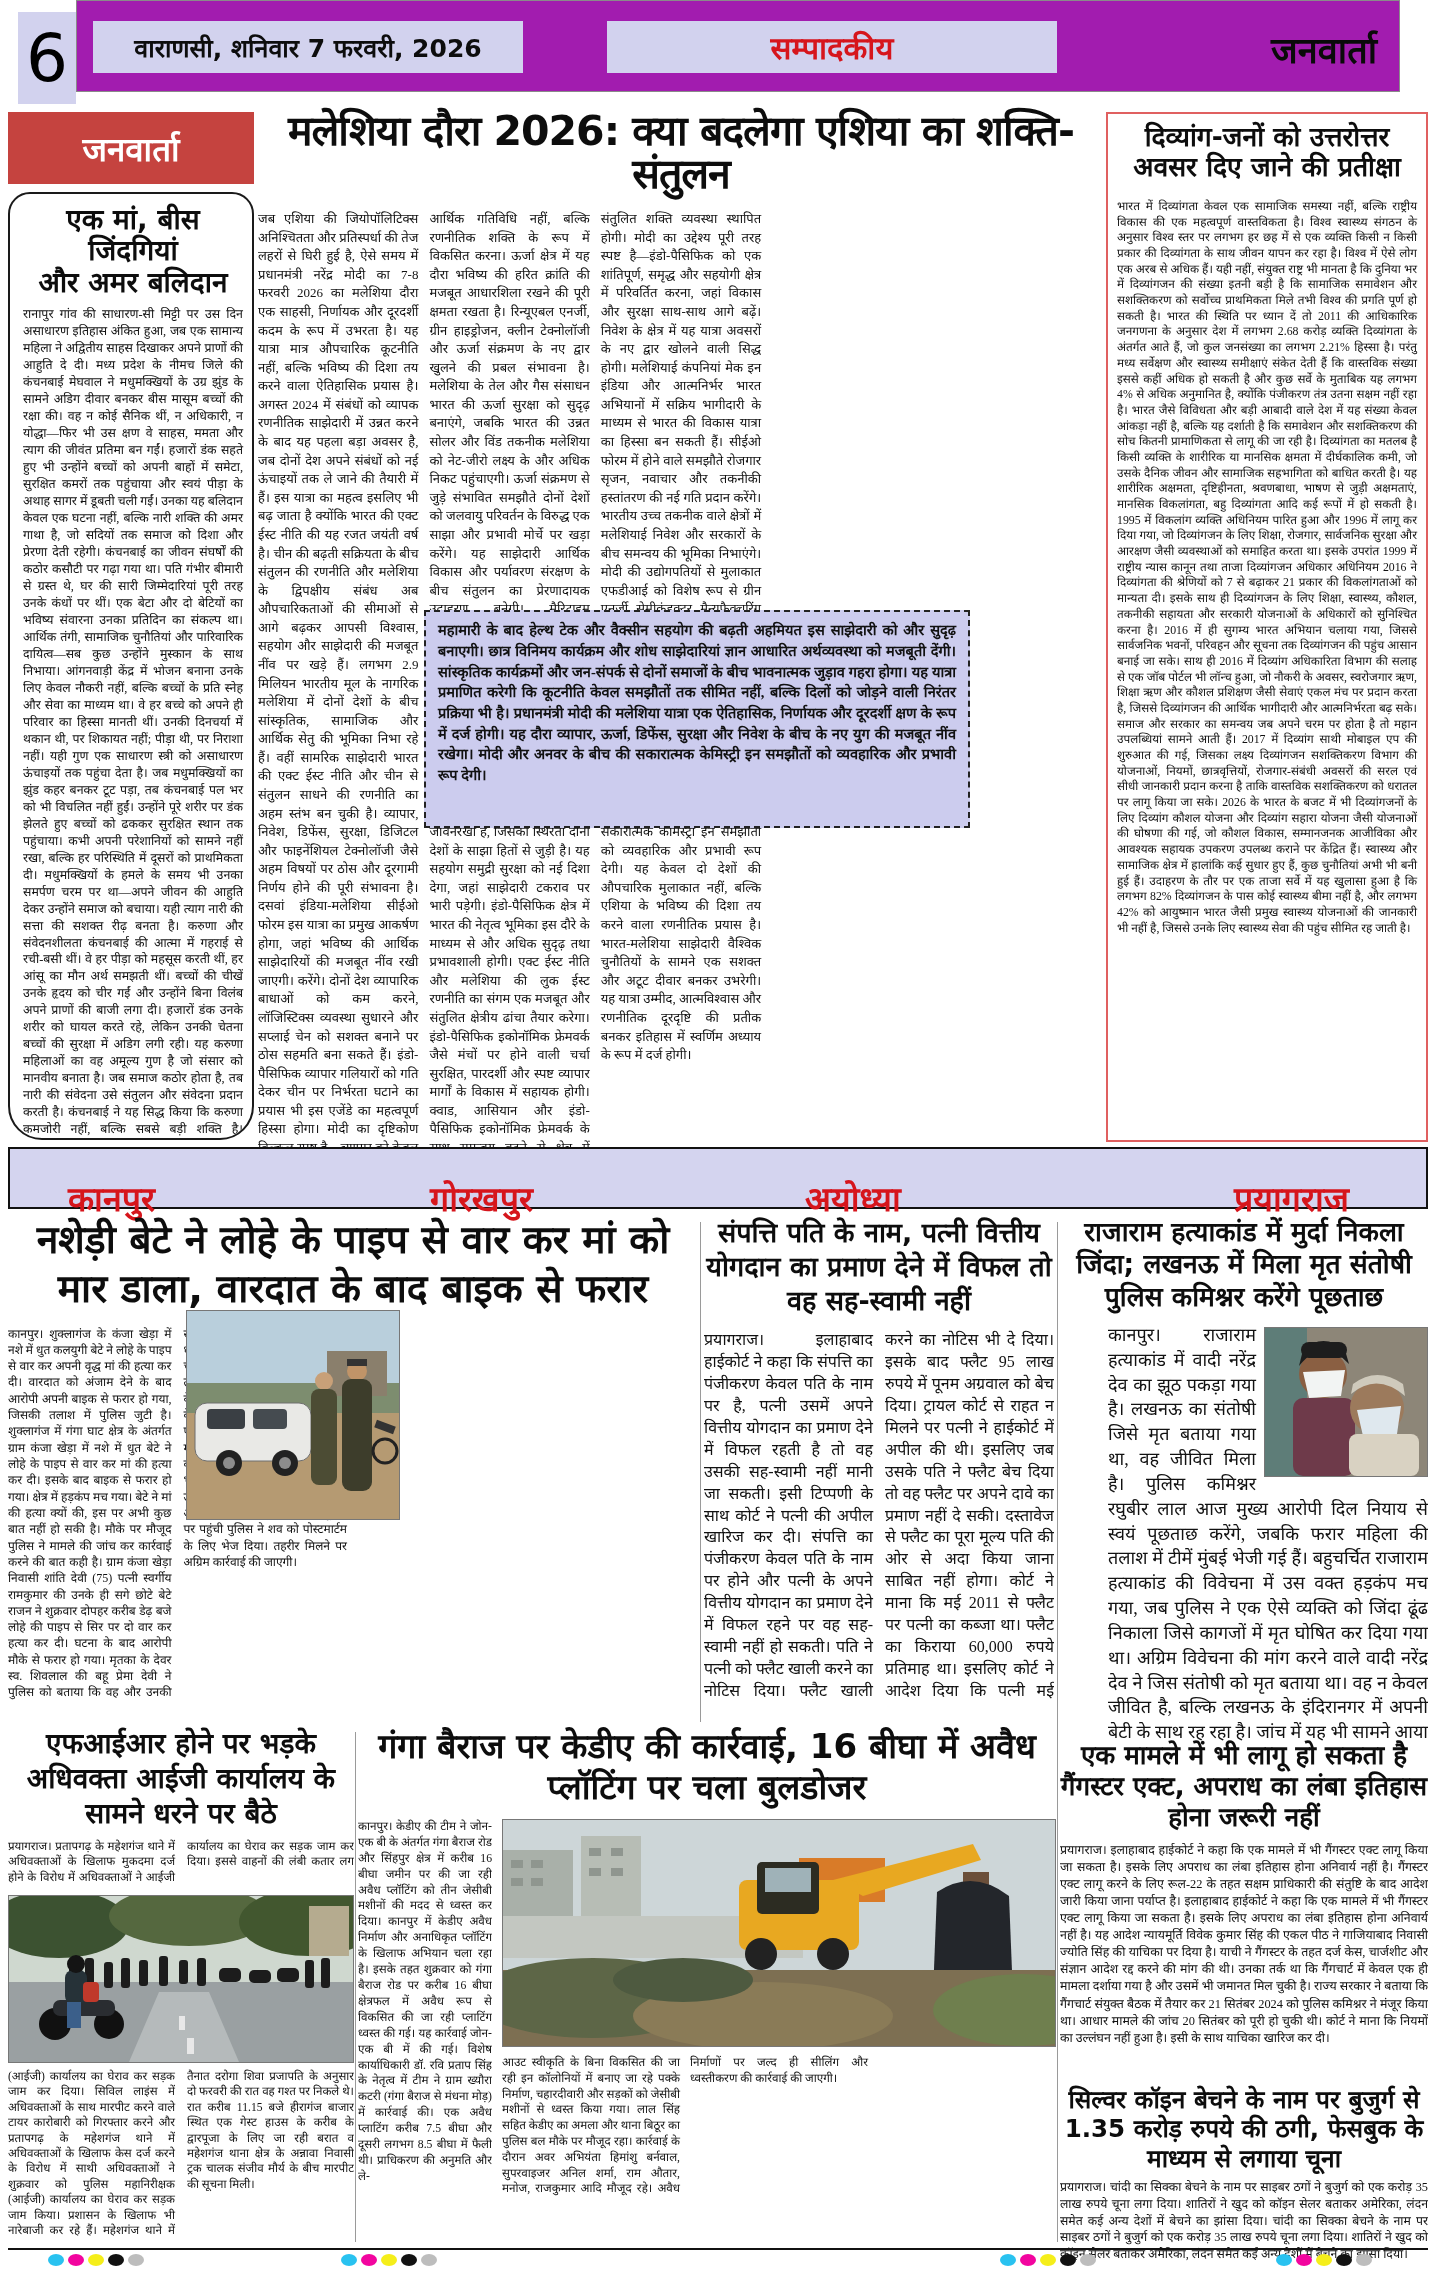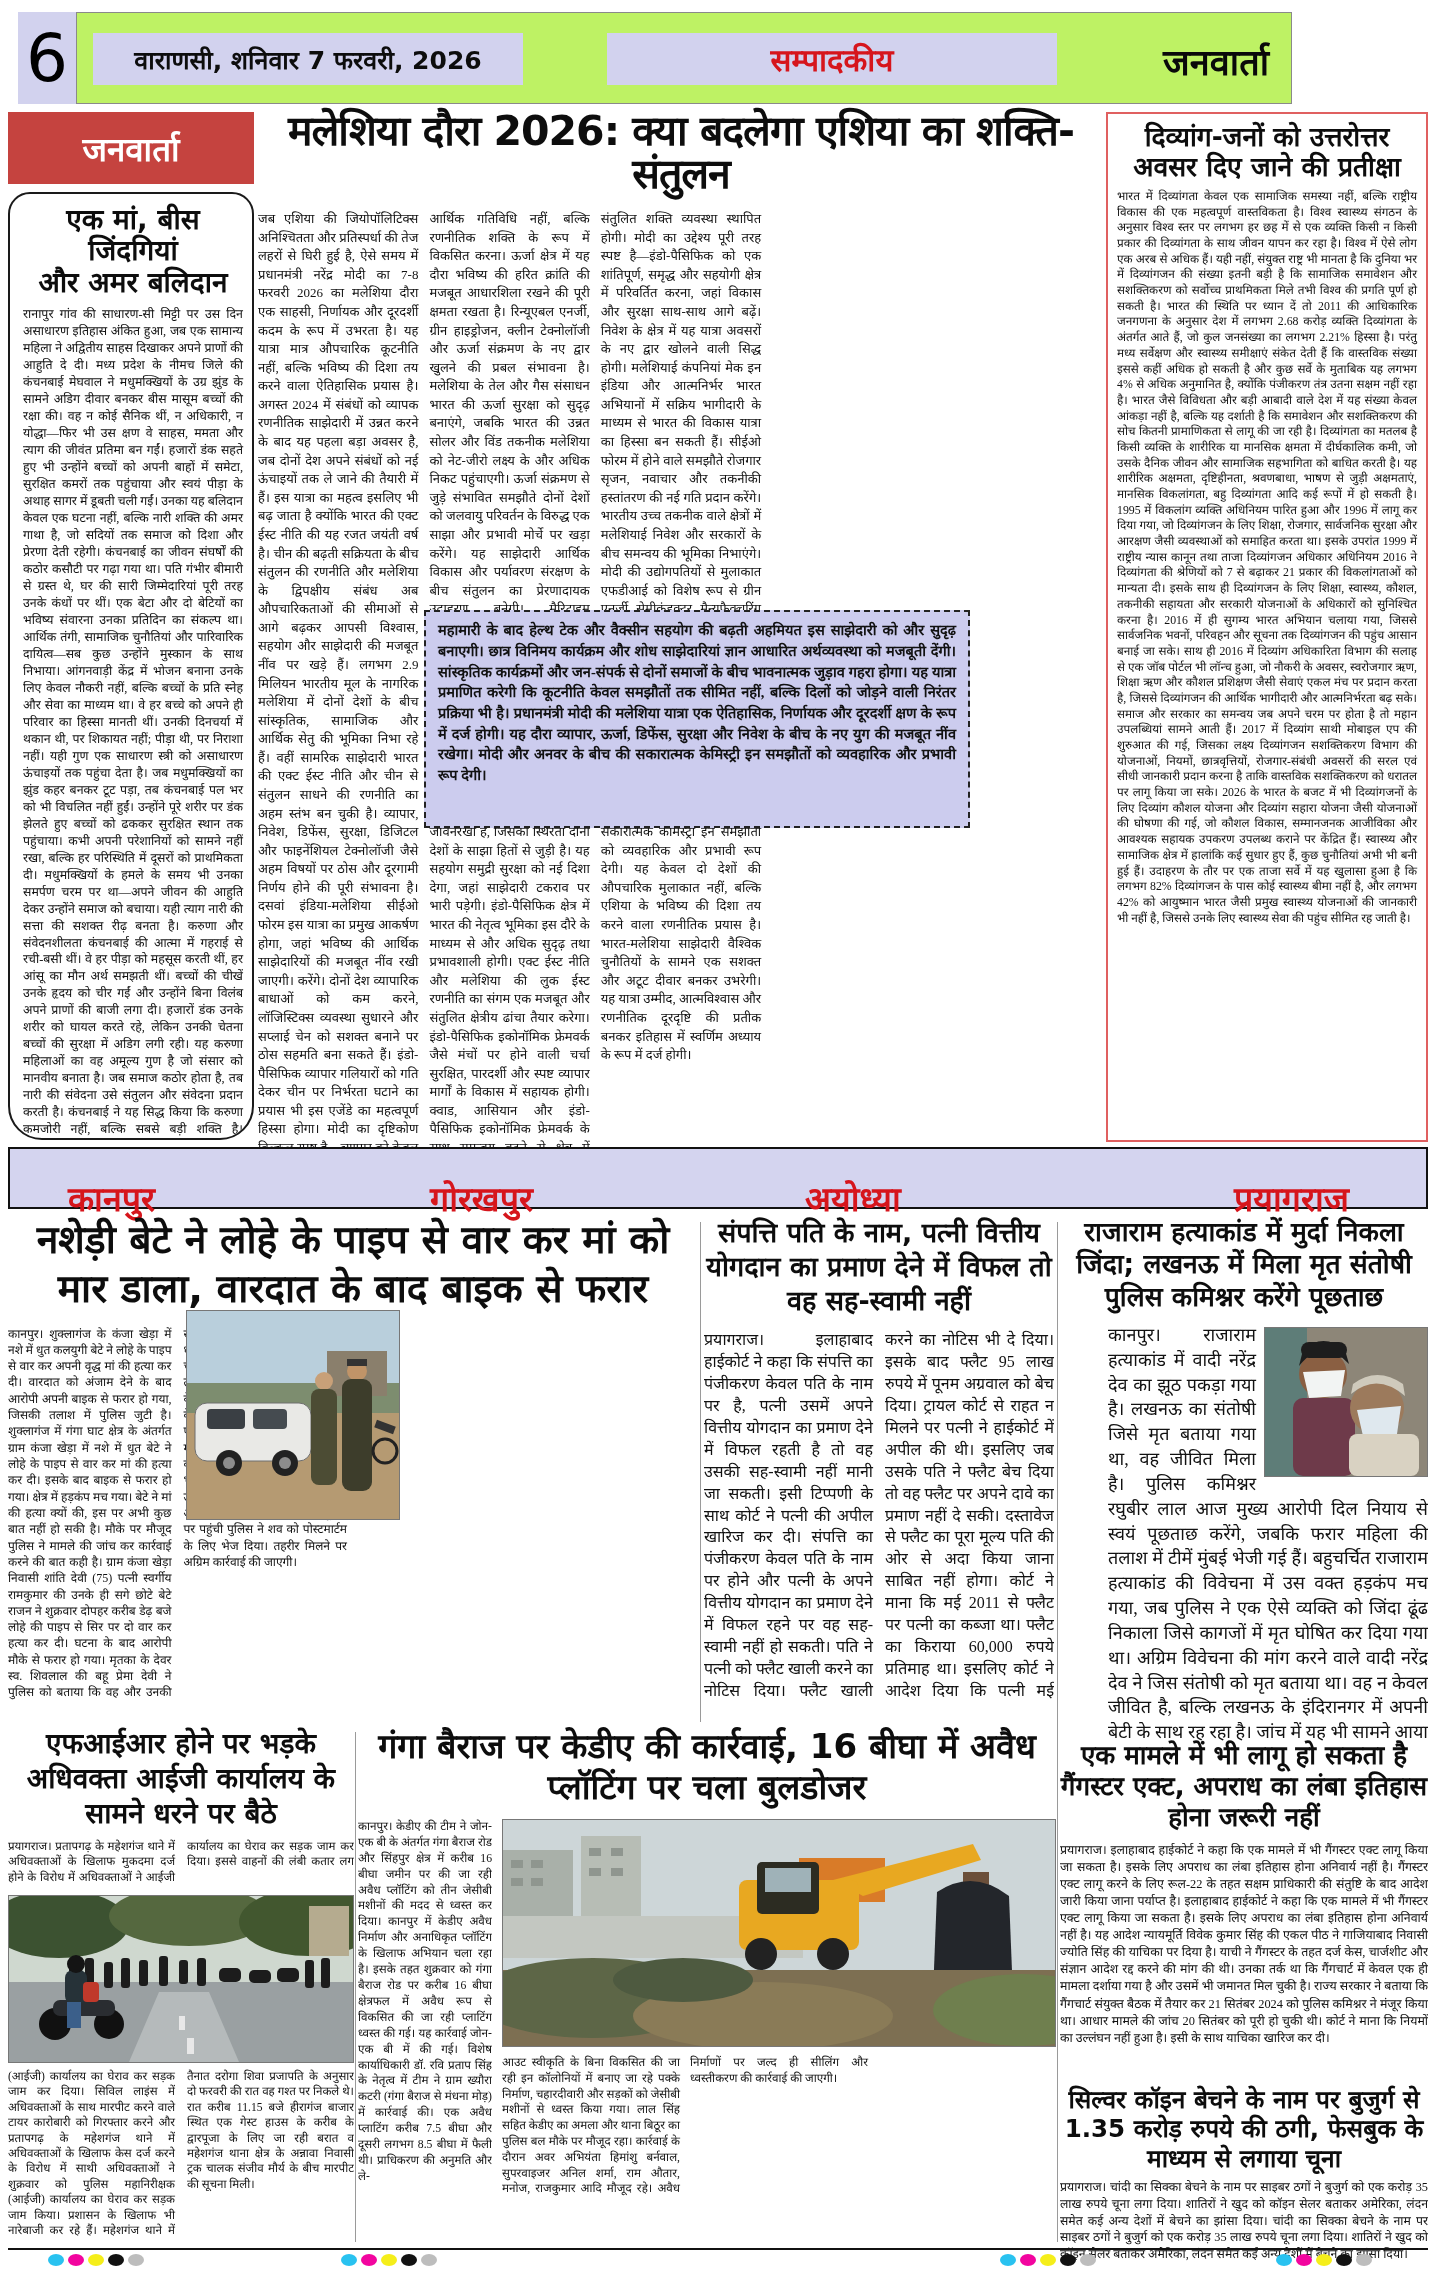--- a/index.html
+++ b/index.html
@@ -9,21 +9,21 @@
     font-family:"Liberation Serif","DejaVu Serif",serif; color:#111; overflow:hidden;
     margin:0 auto;
   }
   .hl { font-family:"DejaVu Sans","Liberation Sans",sans-serif; font-weight:700; color:#0d0d0d; }
   .just { text-align:justify; text-justify:inter-word; }
 
   
   .pageno-strip { position:absolute; left:18px; top:12px; width:58px; height:92px; background:#d2d2ee; }
   .pageno { position:absolute; left:0; top:0; width:100%; height:100%; display:flex; align-items:center; justify-content:center;
             font-family:"DejaVu Sans",sans-serif; font-size:66px; font-weight:400; color:#000; }
-  .mast-box { position:absolute; left:76px; top:12px; width:1216px; height:92px; background:#bef264; border:1px solid #8a8a8a; }
+  .mast-box { position:absolute; left:76px; top:0; width:1324px; height:92px; background:#a21caf; border:1px solid #8a8a8a; }
   .date-box { position:absolute; left:16px; top:20px; width:430px; height:52px; background:#d2d2ee;
               display:flex; align-items:center; justify-content:center; font-size:25px; }
   .section-box { position:absolute; left:530px; top:20px; width:450px; height:52px; background:#d2d2ee;
               display:flex; align-items:center; justify-content:center; font-size:31px; color:#d6151c; }
   .paper-name { position:absolute; right:22px; top:24px; font-size:36px; color:#0a0a0a; }
 
   
   .red-banner { position:absolute; left:8px; top:112px; width:246px; height:72px; background:#c5433f;
                 display:flex; align-items:center; justify-content:center; color:#fff; font-size:33px; }
   .mother-box { position:absolute; left:8px; top:192px; width:246px; height:948px; border:2.5px solid #1a1a1a;
@@ -35,21 +35,21 @@
   .mid { position:absolute; left:258px; top:110px; width:846px; height:1032px; }
   .mid-title { text-align:center; font-size:41px; line-height:1.05; letter-spacing:-1px; }
   .mid-cols-wrap { position:relative; margin-top:14px; height:962px; overflow:hidden; }
   .mid-cols { column-count:5; column-gap:11px; column-fill:auto; height:100%; font-size:13px; line-height:1.43; }
   .quote-box { position:absolute; left:166px; top:400px; width:546px; height:218px; background:#ccccee;
                border:2px dashed #222; padding:8px 12px; font-size:14.6px; font-weight:700; line-height:1.42; overflow:hidden; }
 
   
   .divyang-box { position:absolute; left:1106px; top:112px; width:322px; height:1030px; border:2px solid #e06060;
                  padding:8px 9px; overflow:hidden; background:#fff; }
-  .divyang-title { text-align:center; font-size:26.5px; line-height:1.15; margin-bottom:6px; }
+  .divyang-title { text-align:center; font-size:26.5px; line-height:1.15; margin-bottom:16px; }
   .divyang-body { font-size:11.8px; line-height:1.33; }
 
   
   .city-band { position:absolute; left:8px; top:1147px; width:1420px; height:62px; background:#d4d4ef; border:2px solid #111;
                display:flex; align-items:center; }
   .city { position:absolute; font-family:Liberation Sans, sans-serif; font-weight:700; font-size:34px; color:#d6151c;margin-top:40px; }
   .city-1{ left:58px; } .city-2{ left:420px; } .city-3{ left:795px; } .city-4{ left:1224px; }
 
   
   .kanpur { position:absolute; left:8px; top:1216px; width:690px; height:508px; }

